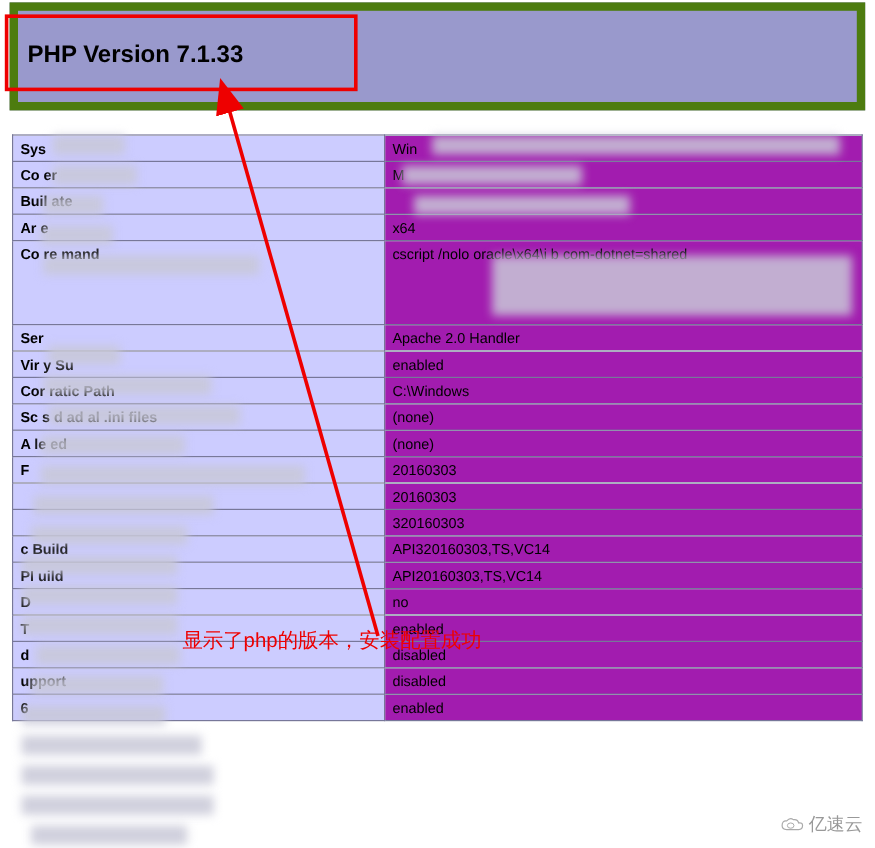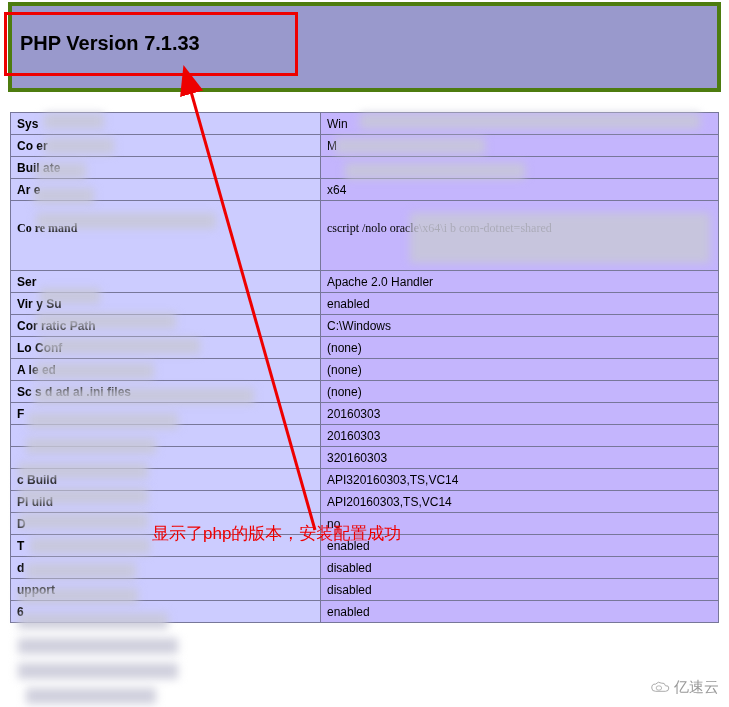--- a/index.html
+++ b/index.html
@@ -7,21 +7,21 @@
     font-family: Arial, "Microsoft YaHei", sans-serif;
     font-size: 13px;
     background: #fff;
     width: 729px;
     height: 707px;
     overflow: hidden;
     position: relative;
   }
   .header-band {
     background: #9999cc;
-    border: 4px solid #4d7c0f;
+    border: 7px solid #4d7c0f;
     margin: 2px 8px 10px 8px;
     height: 90px;
     position: relative;
     padding-left: 36px;
   }
   .version-title {
     position: absolute;
     top: 26px;
     left: 8px;
     font-size: 20px;
@@ -51,23 +51,23 @@
     font-size: 12px;
     overflow: hidden;
     white-space: nowrap;
   }
   .k-col {
     width: 310px;
     background: #ccccff;
     font-weight: bold;
   }
   .v-col {
-    background: #c4b5fd;
-  }
-  .tall-row td { height: 70px; vertical-align: top; padding-top: 20px; white-space: normal; font-family: Liberation Serif, serif; }
+    background: #a21caf;
+  }
+  .tall-row td { height: 70px; vertical-align: top; padding-top: 4px; white-space: normal; }
   .blur-patch {
     position: absolute;
     background: rgba(200,200,215,0.85);
     filter: blur(4px);
     pointer-events: none;
   }
   .arrow-svg {
     position: absolute;
     top: 0; left: 0;
     width: 729px; height: 707px;
@@ -135,29 +135,25 @@
       </tr>
       <tr>
         <td class="k-col">Vir                 y Su</td>
         <td class="v-col">enabled</td>
       </tr>
       <tr>
         <td class="k-col">Cor     ratic              Path</td>
         <td class="v-col">C:\Windows</td>
       </tr>
       <tr>
-        <td class="k-col">Lo         Conf</td>
+        <td class="k-col">Sc      s d        ad        al .ini files</td>
         <td class="v-col">(none)</td>
       </tr>
       <tr>
         <td class="k-col">A              le        ed</td>
-        <td class="v-col">(none)</td>
-      </tr>
-      <tr>
-        <td class="k-col">Sc      s d        ad        al .ini files</td>
         <td class="v-col">(none)</td>
       </tr>
       <tr>
         <td class="k-col">F</td>
         <td class="v-col">20160303</td>
       </tr>
       <tr>
         <td class="k-col"></td>
         <td class="v-col">20160303</td>
       </tr>

